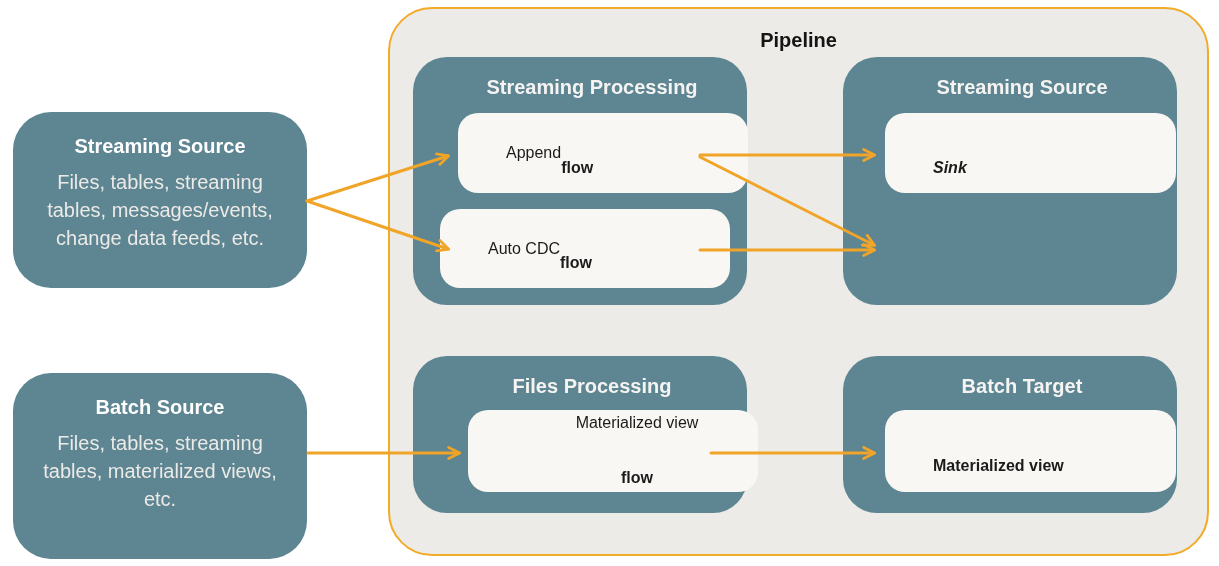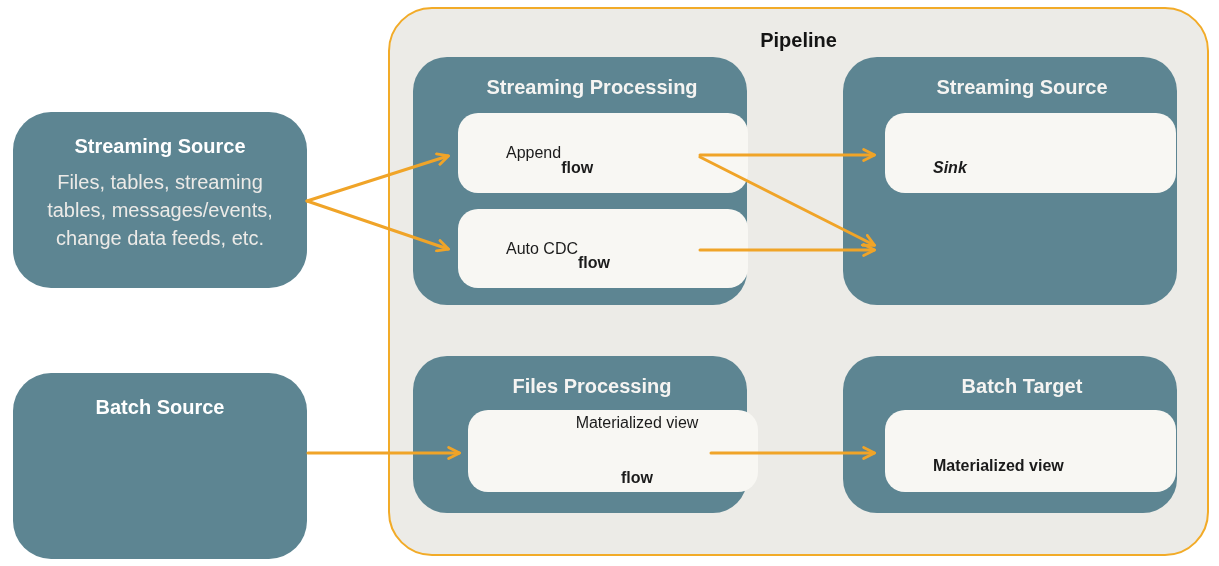--- a/index.html
+++ b/index.html
@@ -95,21 +95,21 @@
     line-height: 26px;
     color: #1b1b1b;
     text-align: center;
     padding-left: 48px;
   }
   .node .bold { font-weight: 700; margin-top: 29px; }
   .node.two-line { flex-direction: column; }
   .node.two-line span { display: block; }
 
   #node-append-flow     { left: 458px; top: 113px; width: 242px; height: 80px; }
-  #node-auto-cdc-flow   { left: 458px; top: 209px; width: 242px; height: 79px; }
+  #node-auto-cdc-flow   { left: 440px; top: 209px; width: 242px; height: 79px; }
   #node-sink            { left: 885px; top: 113px; width: 243px; height: 80px; font-style: italic; }
   #node-streaming-table { left: 885px; top: 209px; width: 243px; height: 79px; }
   #node-mv-flow         { left: 468px; top: 410px; width: 242px; height: 82px; }
   #node-mv-target       { left: 885px; top: 410px; width: 243px; height: 82px; }
 
   
   .arrows {
     position: absolute;
     left: 0; top: 0;
     width: 1219px; height: 566px;
@@ -121,20 +121,21 @@
 
 <div class="canvas">
 
   <div class="source-box" id="streaming-source">
     <div class="title">Streaming Source</div>
     <div class="body">Files, tables, streaming tables, messages/events, change data feeds, etc.</div>
   </div>
 
   <div class="source-box" id="batch-source">
     <div class="title">Batch Source</div>
+    <div class="body">Files, tables, streaming tables, materialized views, etc.</div>
   </div>
 
   <div class="pipeline">
     <div class="pipeline-title">Pipeline</div>
   </div>
 
   <div class="group-box" id="streaming-processing">
     <div class="group-title">Streaming Processing</div>
   </div>
   <div class="node" id="node-append-flow">

